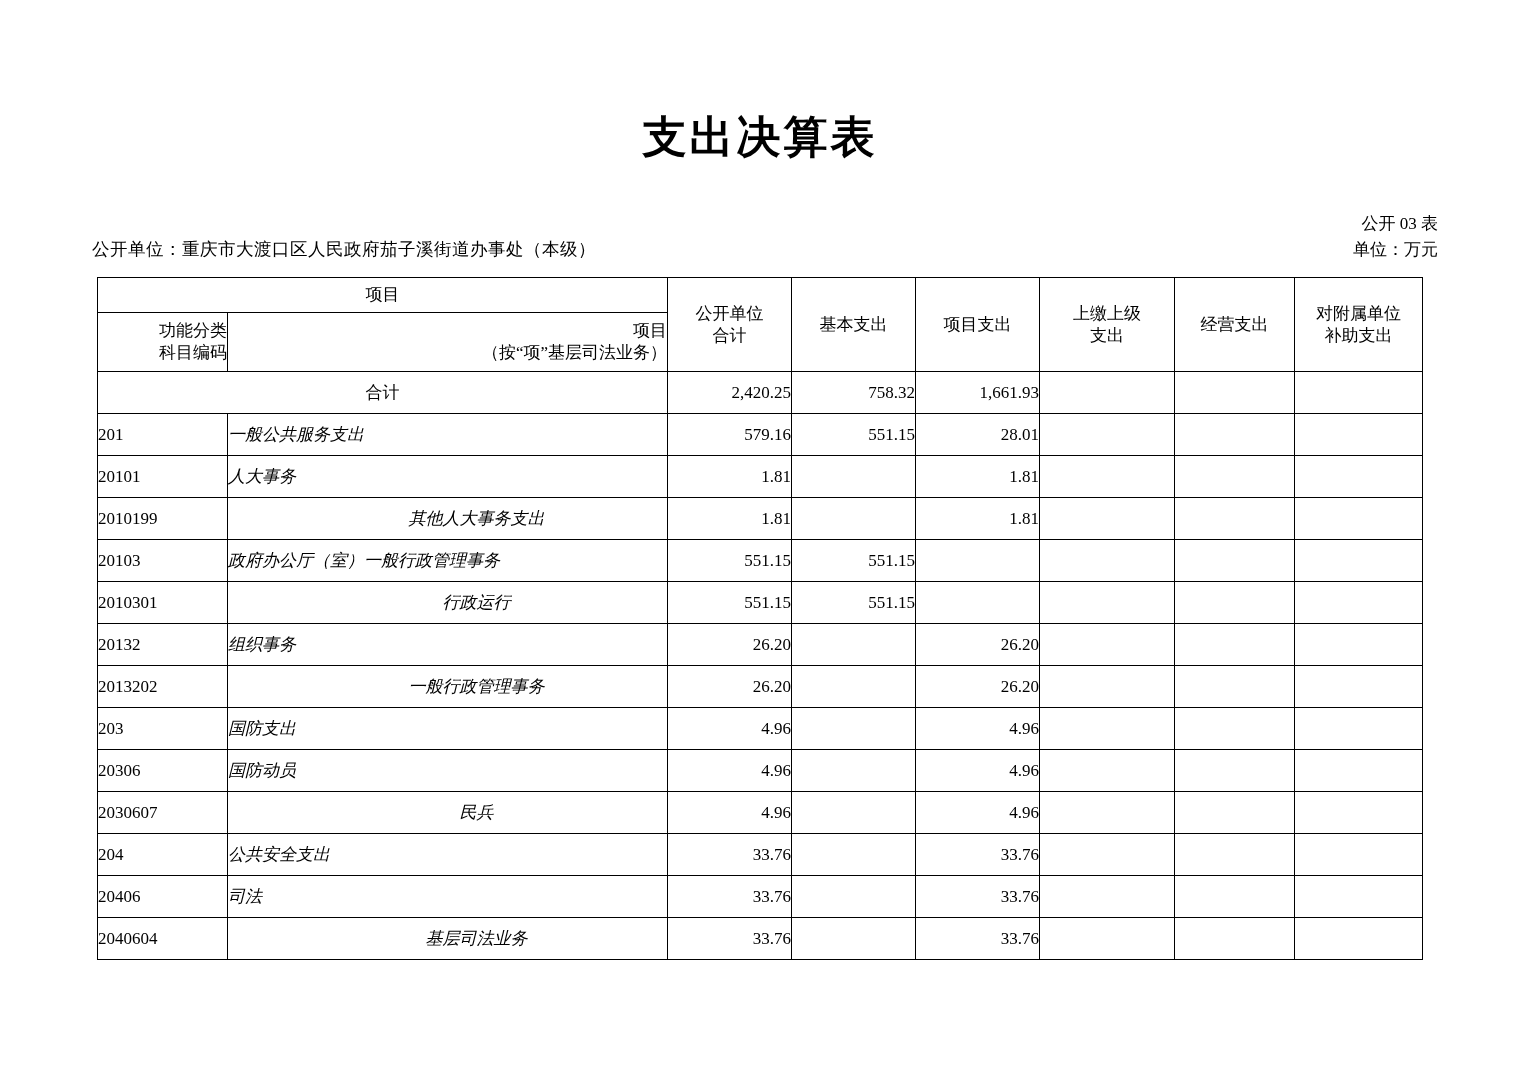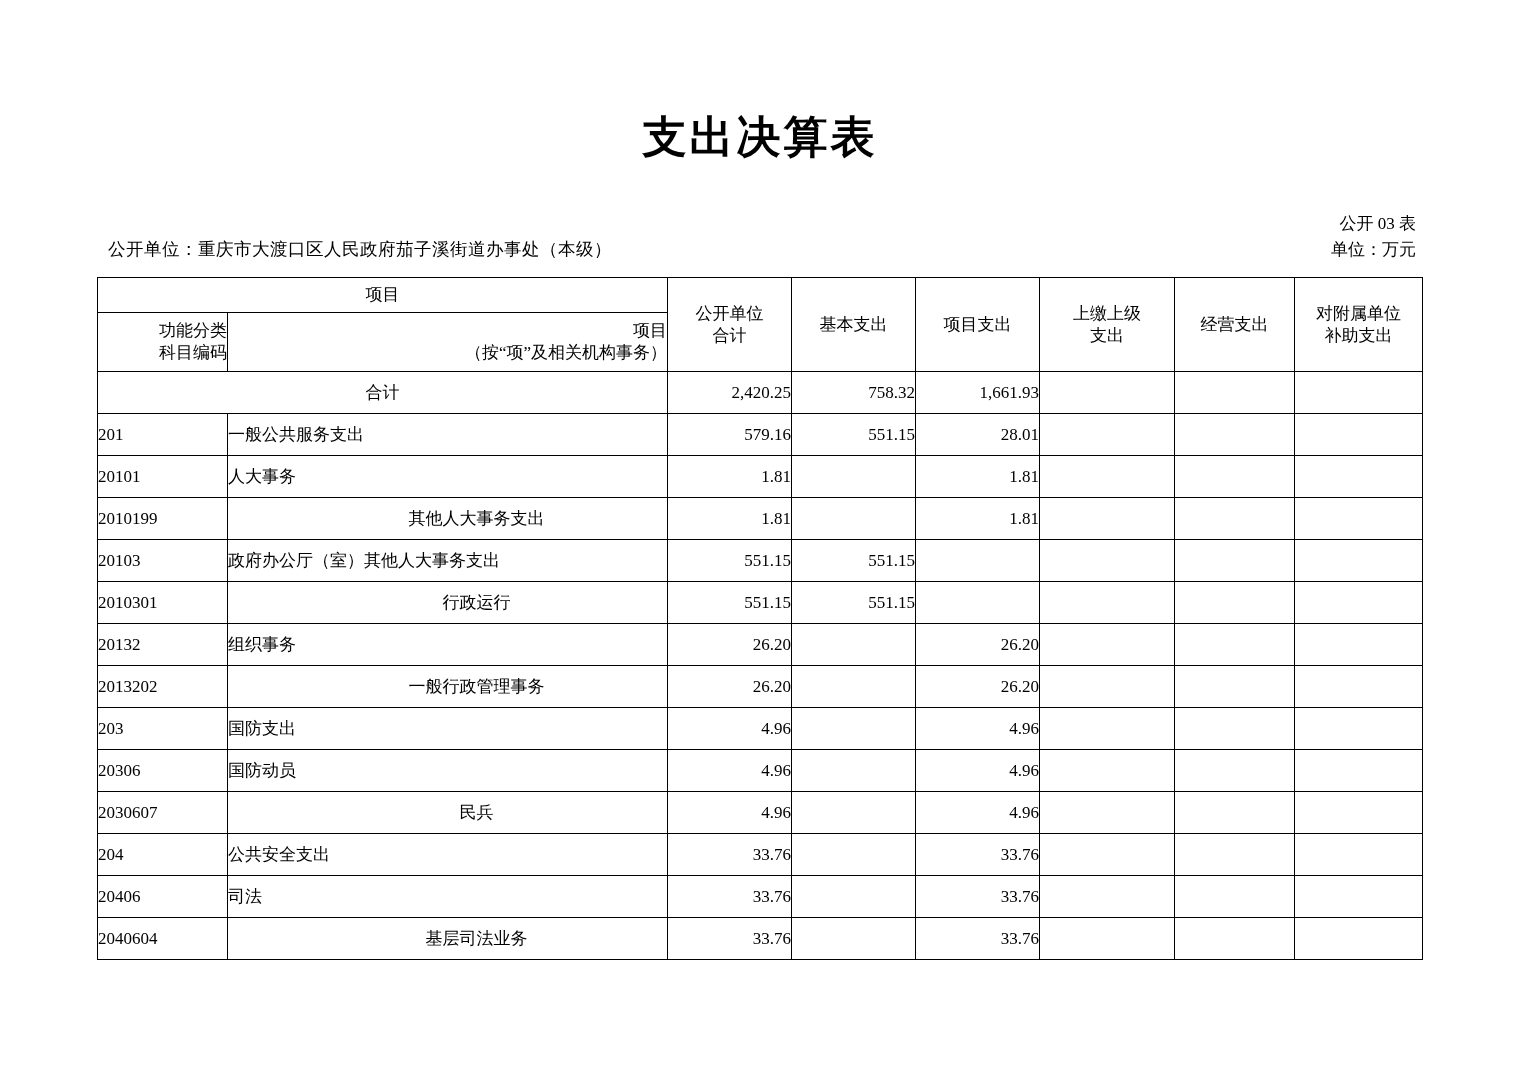--- a/index.html
+++ b/index.html
@@ -29,28 +29,28 @@
     margin-top: 108px;
     font-family: "Liberation Serif", "DejaVu Serif", serif;
   }
   .meta-row {
     position: relative;
     margin-top: 44px;
     height: 60px;
   }
   .meta-left {
     position: absolute;
-    left: 108px;
+    left: 92px;
     top: 26px;
     font-size: 17.5px;
     letter-spacing: 0.5px;
   }
   .meta-right {
     position: absolute;
-    right: 104px;
+    right: 82px;
     top: 0px;
     text-align: right;
     font-size: 17px;
     line-height: 26px;
   }
   table.main {
     border-collapse: collapse;
     margin: 6px auto 0 auto;
     width: 1325px;
     table-layout: fixed;
@@ -73,20 +73,21 @@
   .row {
     height: 42px;
   }
   .code {
     text-align: left;
     font-size: 16.5px;
   }
   .name {
     padding-left: 30px;
     font-size: 17px;
+    font-style: italic;
   }
   .name.indent {
     padding-left: 58px;
     text-align: center;
   }
   .num {
     text-align: right;
     padding-right: 14px;
     font-size: 17px;
   }
@@ -152,21 +153,21 @@
           <div>补助支出</div>
         </td>
       </tr>
       <tr>
         <td class="h-cell hdr-two">
           <div>功能分类</div>
           <div>科目编码</div>
         </td>
         <td class="h-cell hdr-two">
           <div>项目</div>
-          <div>（按“项”及相关机构事务）</div>
+          <div>（按“项”基层司法业务）</div>
         </td>
       </tr>
     </thead>
     <tbody>
       <tr class="row">
         <td class="total-label" colspan="2">合计</td>
         <td class="num bold">2,420.25</td>
         <td class="num bold">758.32</td>
         <td class="num bold">1,661.93</td>
         <td class="num bold"></td>
@@ -198,21 +199,21 @@
           <td class="name indent">其他人大事务支出</td>
           <td class="num">1.81</td>
           <td class="num"></td>
           <td class="num">1.81</td>
           <td class="num"></td>
           <td class="num"></td>
           <td class="num"></td>
         </tr>
         <tr class="row">
           <td class="code bold">20103</td>
-          <td class="name bold">政府办公厅（室）其他人大事务支出</td>
+          <td class="name bold">政府办公厅（室）一般行政管理事务</td>
           <td class="num bold">551.15</td>
           <td class="num bold">551.15</td>
           <td class="num bold"></td>
           <td class="num bold"></td>
           <td class="num bold"></td>
           <td class="num bold"></td>
         </tr>
         <tr class="row">
           <td class="code">2010301</td>
           <td class="name indent">行政运行</td>

